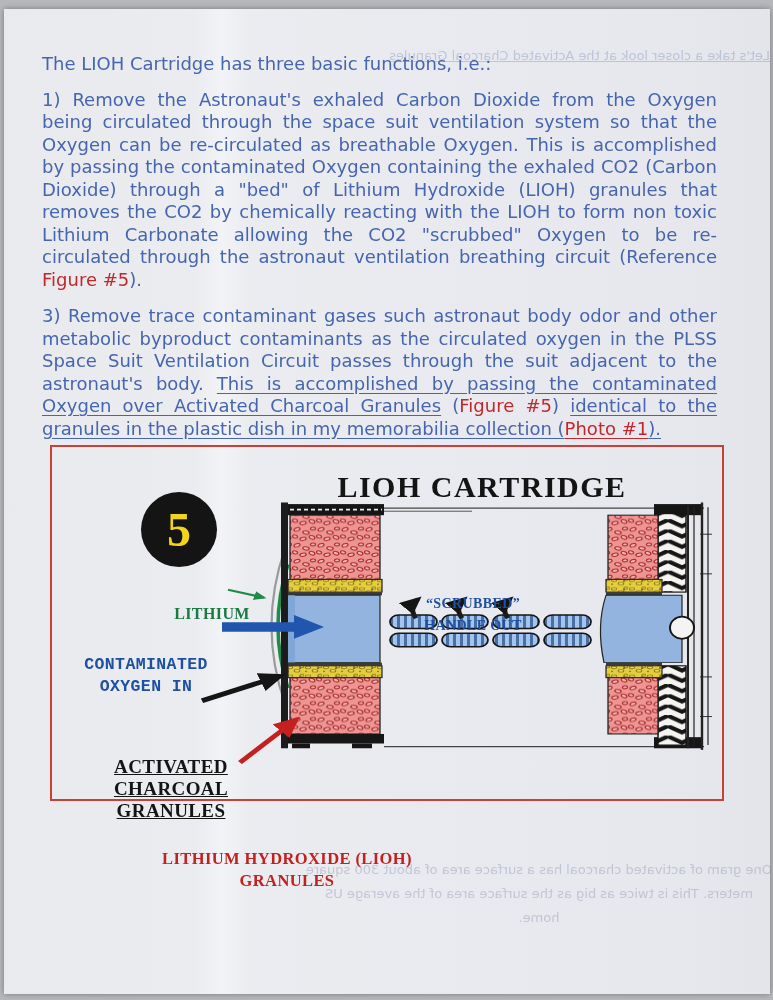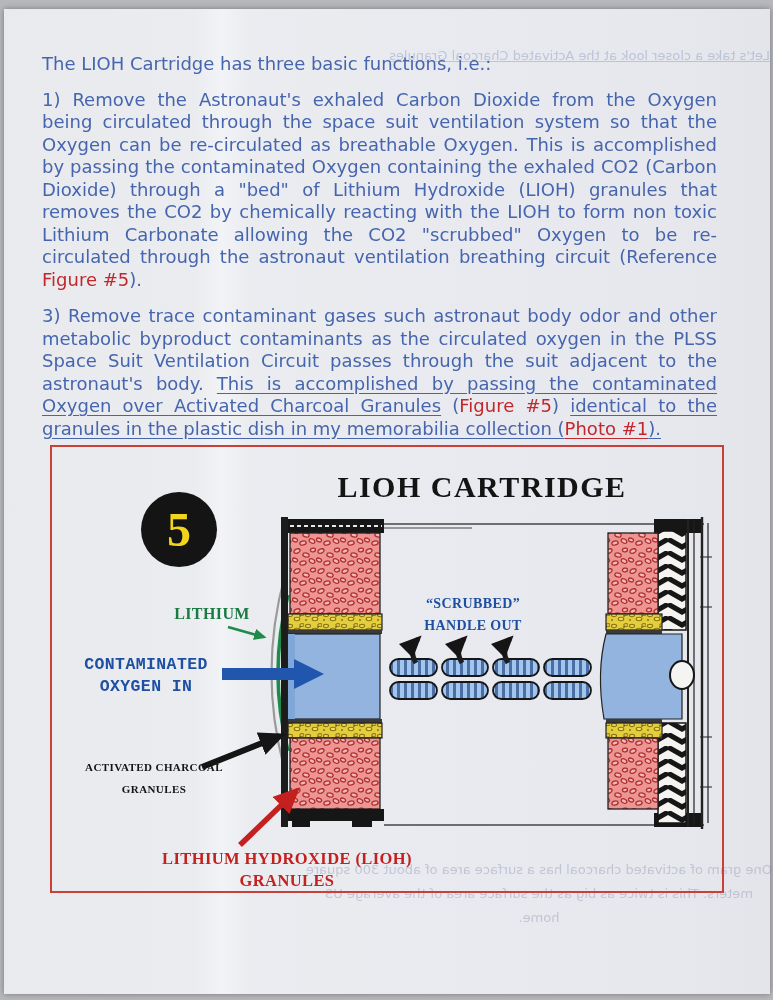--- a/index.html
+++ b/index.html
@@ -12,34 +12,34 @@
   .content p{margin:0 0 14px 0;text-align:justify;}
   .content p.intro{text-align:left;margin-bottom:13px;}
   .red{color:#c2272c;}
   .ul{text-decoration:underline;text-underline-offset:3px;}
   .ghost{position:absolute;transform:scaleX(-1);pointer-events:none;white-space:nowrap;}
   .ghost-top{top:39px;left:296px;right:0;color:rgba(90,110,170,.30);font-size:13px;
              text-decoration:underline;overflow:hidden;}
   .ghost-bottom{top:849px;left:300px;width:470px;color:rgba(120,130,165,.35);font-size:13px;
                 line-height:24px;text-align:center;white-space:normal;}
   
-  .figure-box{position:absolute;left:46px;top:436px;width:674px;height:448px;
+  .figure-box{position:absolute;left:46px;top:436px;width:674px;height:356px;
               border:2px solid #c9403a;box-sizing:border-box;z-index:2;}
   .fig-title{position:absolute;left:190px;top:23px;width:480px;text-align:center;
              font-family:"Liberation Serif",serif;font-weight:bold;font-size:30px;
              letter-spacing:1.5px;color:#141414;}
   .badge{position:absolute;left:89px;top:45px;width:76px;height:75px;border-radius:50%;
          background:#141414;color:#f2d41c;font-family:"Liberation Serif",serif;
          font-weight:bold;font-size:48px;display:flex;align-items:center;justify-content:center;}
   .fig-label{position:absolute;font-family:"Liberation Serif",serif;font-weight:bold;
              text-align:center;line-height:22px;letter-spacing:.4px;}
   .lbl-handle{left:110px;top:156px;width:100px;font-size:16px;color:#1b7a42;}
   .lbl-contam{left:14px;top:207px;width:160px;font-size:16.5px;color:#1d4fa2;font-family:Liberation Mono, monospace;}
   .lbl-scrub{left:336px;top:146px;width:170px;font-size:14px;color:#1d4fa2;}
-  .lbl-charcoal{left:6px;top:309px;width:192px;font-size:11px;color:#141414;}
+  .lbl-charcoal{left:23px;top:309px;width:192px;font-size:19px;color:#141414;text-decoration:underline;}
   .lbl-lioh{left:103px;top:401px;width:264px;font-size:16.5px;color:#c2211f;line-height:22px;}
   .diagram{position:absolute;left:0;top:0;width:100%;height:100%;}
 </style>
 </head>
 <body>
 
 <div class="photo">
   <div class="paper">
 
     <div class="ghost ghost-top">Let's take a closer look at the Activated Charcoal Granules</div>

